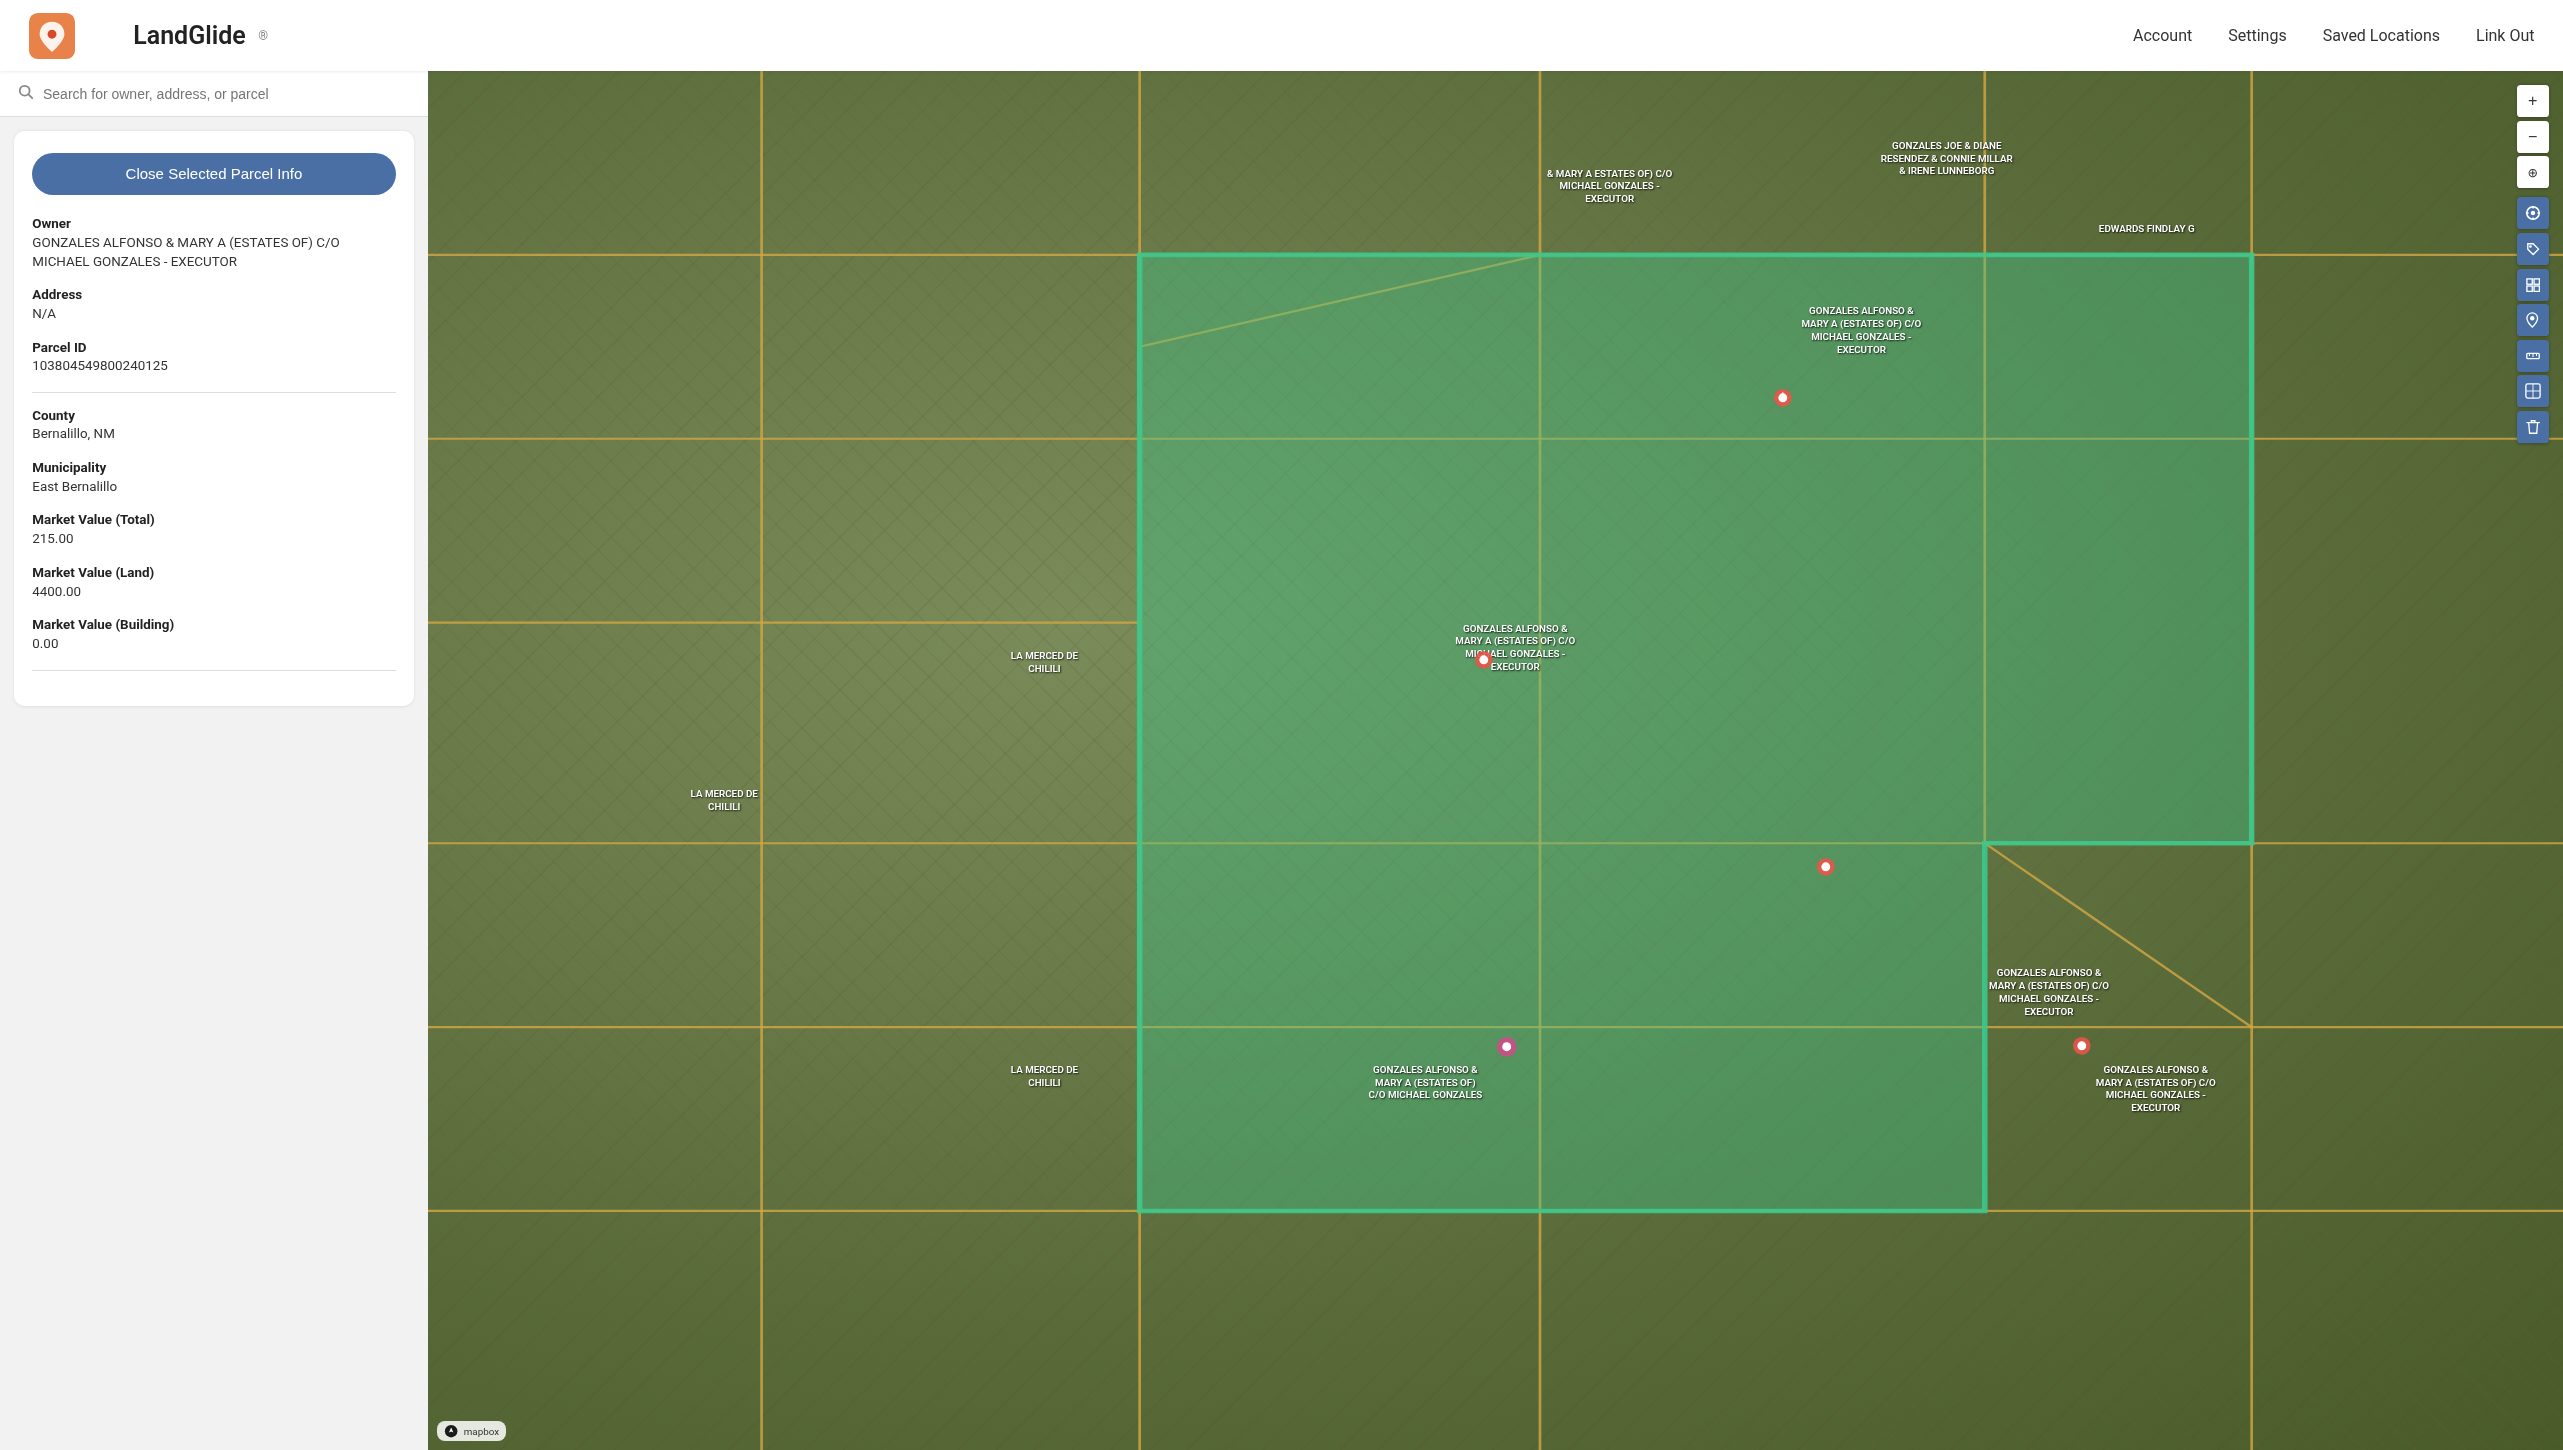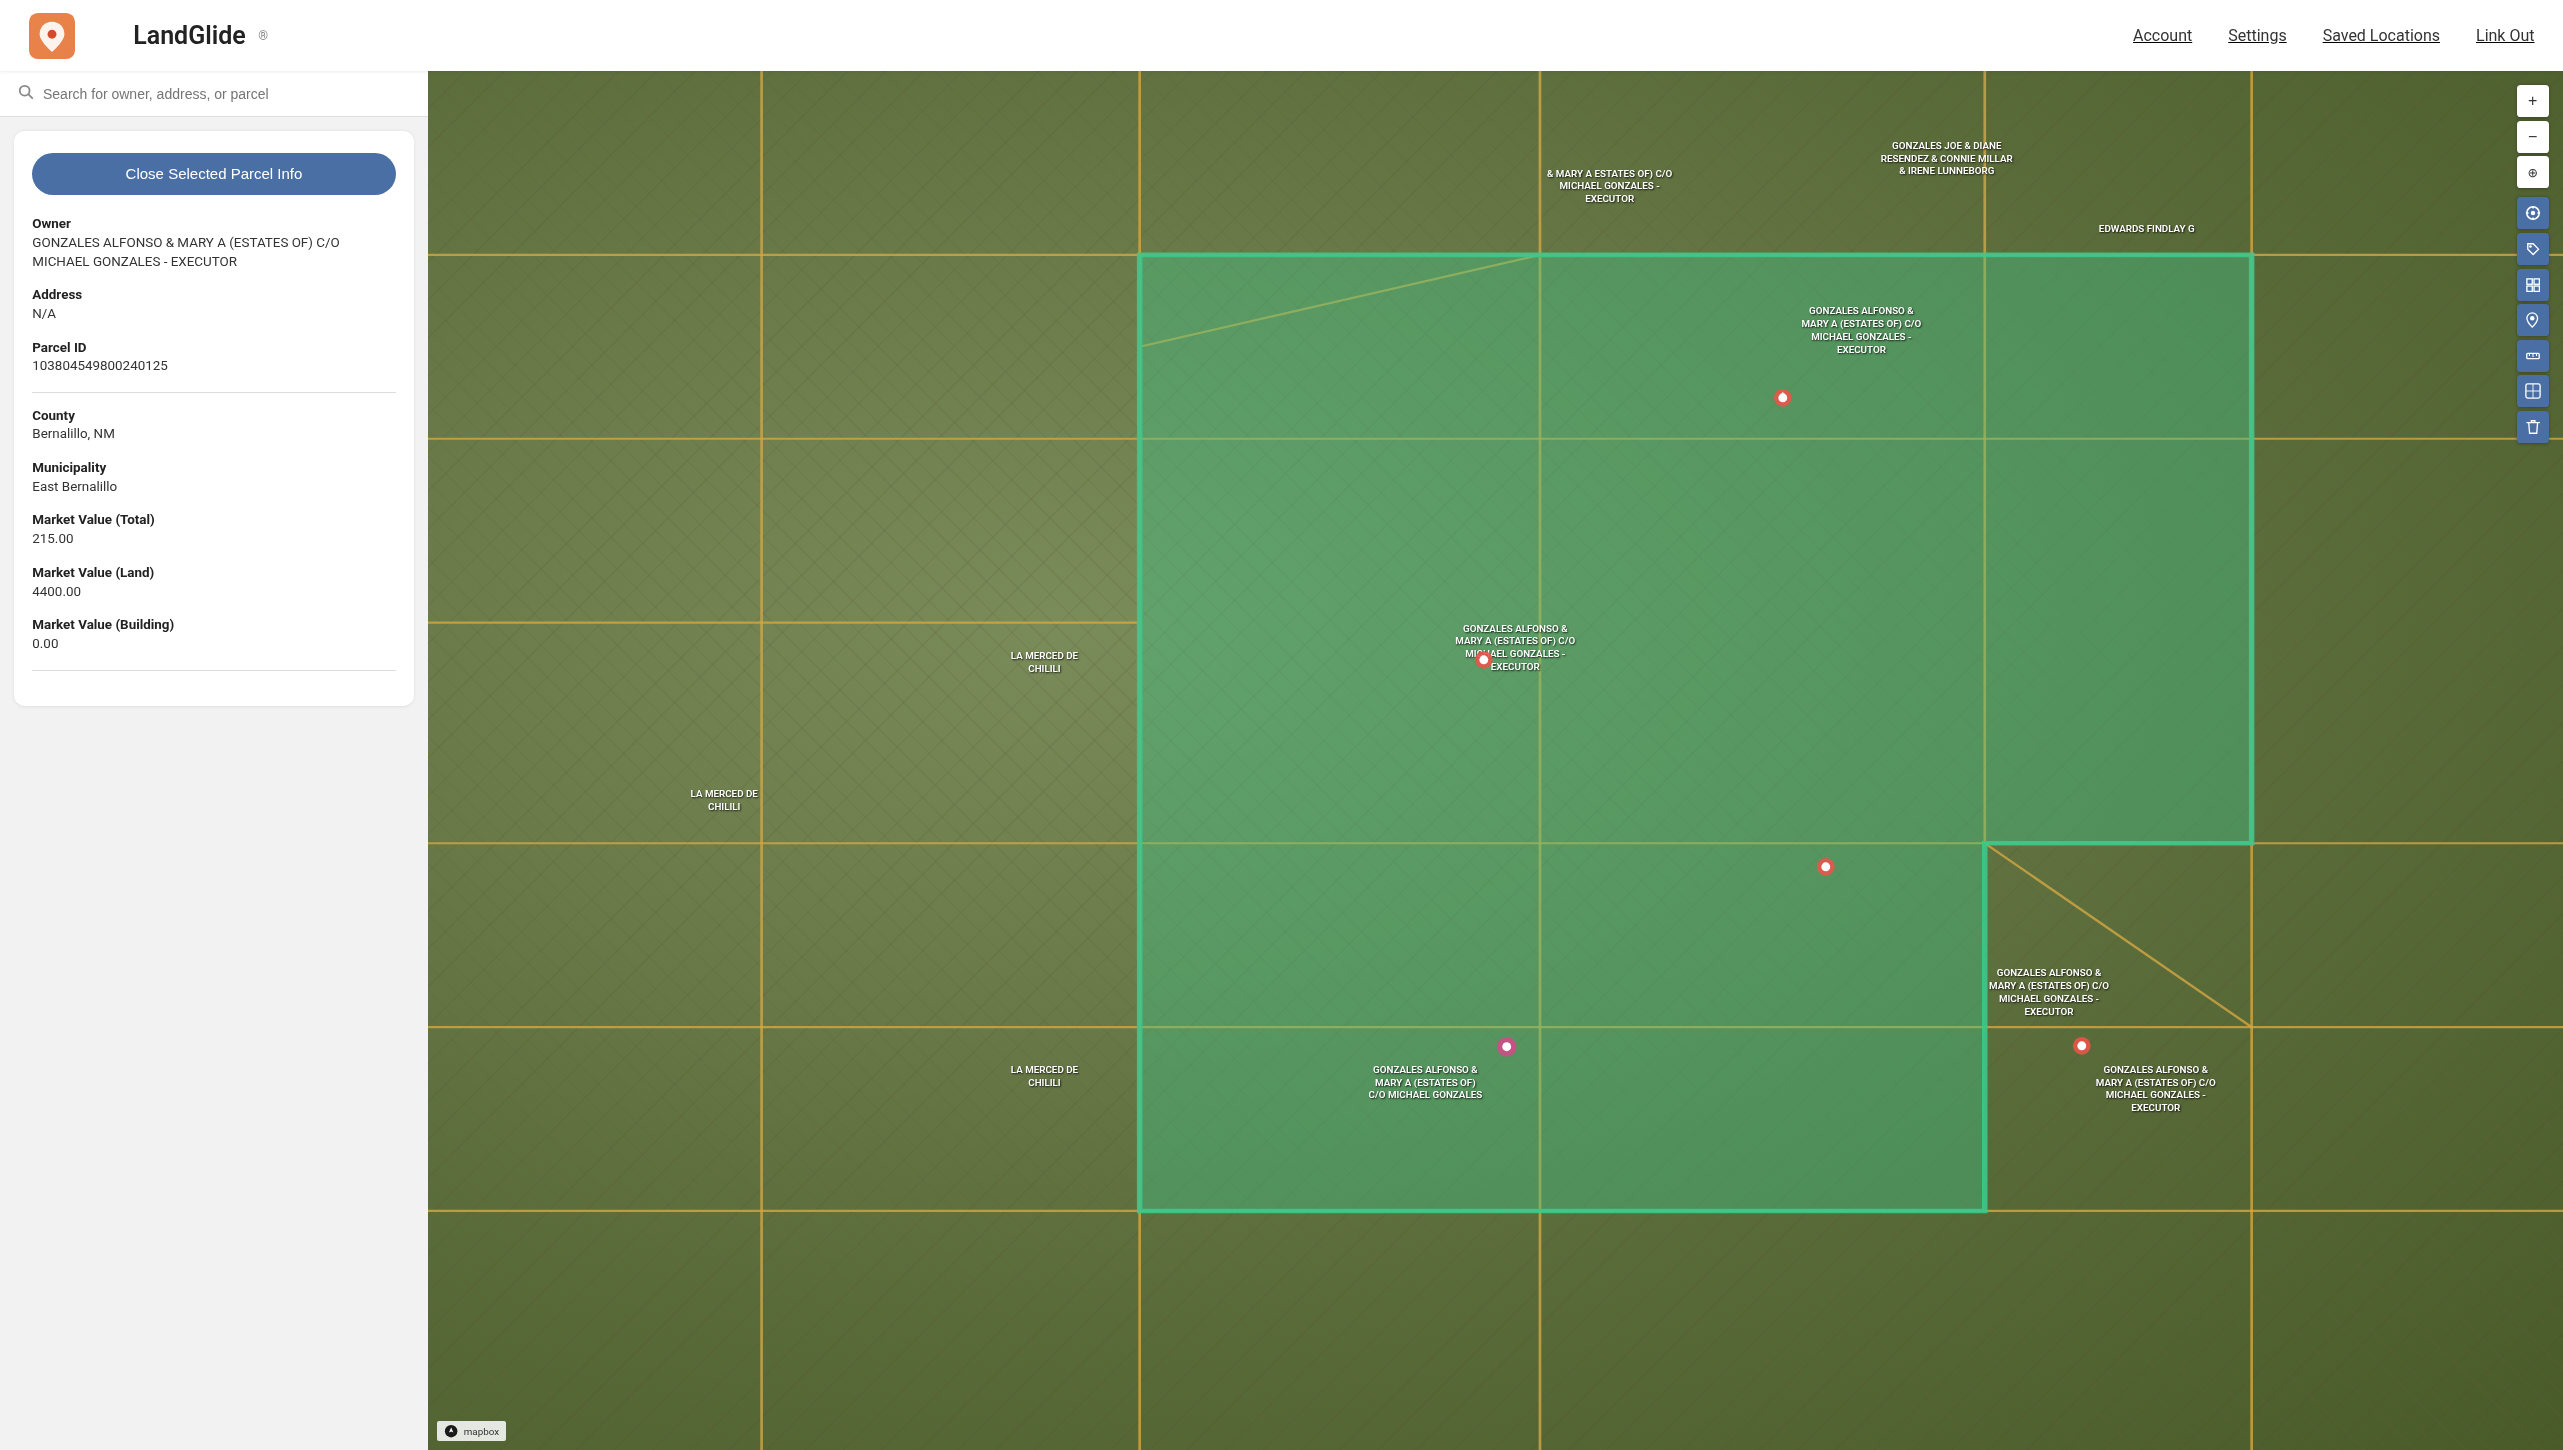--- a/index.html
+++ b/index.html
@@ -29,21 +29,20 @@
     .logo-text {
       font-size: 25px;
       font-weight: 600;
       color: #222;
       margin-left: 48px;
     }
     .nav-links {
       display: flex;
       gap: 36px;
       align-items: center;
-      text-decoration: underline;
     }
     .nav-link {
       font-size: 16px;
       color: #333;
       cursor: pointer;
       text-decoration: none;
     }
 
     
     .main-layout {
@@ -217,21 +216,21 @@
 
     
     .mapbox-attr {
       position: absolute;
       bottom: 9px;
       left: 9px;
       display: flex;
       align-items: center;
       gap: 5.4px;
       background: rgba(255,255,255,0.85);
-      border-radius: 2px;
+      border-radius: 8px;
       padding: 2.7px 7.1px;
       font-size: 9.8px;
       color: #333;
     }
 
     
     .parcel-svg {
       position: absolute;
       top: 0; left: 0;
       width: 100%; height: 100%;

